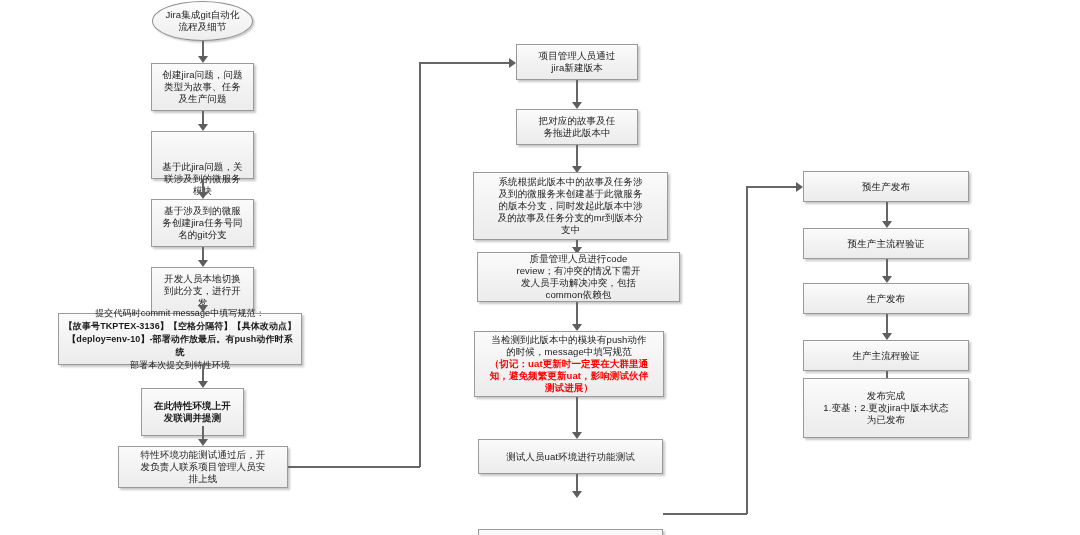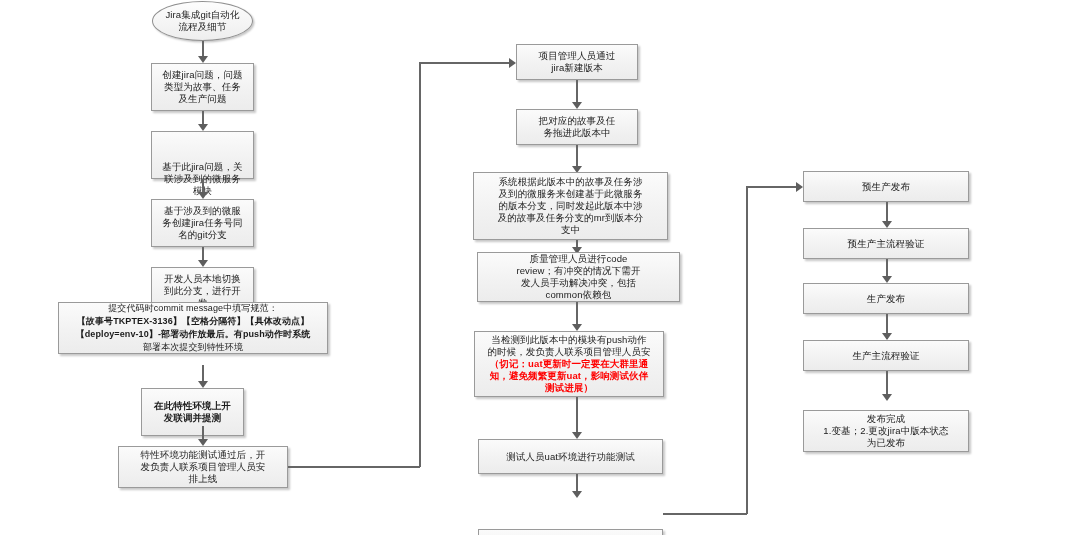--- a/index.html
+++ b/index.html
@@ -97,21 +97,21 @@
 
   <div class="node" style="left:151px;top:267px;width:103px;height:48px;">
     <span class="txt" style="white-space: pre-line;">开发人员本地切换
 到此分支，进行开
 发</span>
   </div>
 
   <div class="ln v" style="left:202px;top:315px;height:15px;"></div>
   <div class="arrow" style="left:197.5px;top:305px;"></div>
 
-  <div class="node wide" style="left:58px;top:302px;width:270px;height:52px;flex-direction:column;justify-content:center;">
+  <div class="node wide" style="left:58px;top:313px;width:244px;height:52px;flex-direction:column;justify-content:center;">
     <span class="txt">提交代码时commit message中填写规范：</span>
     <span class="txt bk">【故事号TKPTEX-3136】【空格分隔符】【具体改动点】</span>
     <span class="txt bk">【deploy=env-10】-部署动作放最后。有push动作时系统</span>
     <span class="txt">部署本次提交到特性环境</span>
   </div>
 
   <div class="ln v" style="left:202px;top:365px;height:21px;"></div>
   <div class="arrow" style="left:197.5px;top:381px;"></div>
 
   <div class="node" style="left:141px;top:388px;width:103px;height:48px;font-weight:bold;">
@@ -165,21 +165,21 @@
 review；有冲突的情况下需开
 发人员手动解决冲突，包括
 common依赖包</span>
   </div>
 
   <div class="ln v" style="left:576px;top:302px;height:27px;"></div>
   <div class="arrow" style="left:571.5px;top:324px;"></div>
 
   <div class="node" style="left:474px;top:331px;width:190px;height:66px;flex-direction:column;justify-content:center;">
     <span class="txt">当检测到此版本中的模块有push动作</span>
-    <span class="txt">的时候，发负责人联系项目管理人员安</span>
+    <span class="txt">的时候，message中填写规范</span>
     <span class="txt red">（切记：uat更新时一定要在大群里通</span>
     <span class="txt red">知，避免频繁更新uat，影响测试伙伴</span>
     <span class="txt red">测试进展）</span>
   </div>
 
   <div class="ln v" style="left:576px;top:397px;height:40px;"></div>
   <div class="arrow" style="left:571.5px;top:432px;"></div>
 
   <div class="node" style="left:478px;top:439px;width:185px;height:35px;">
     <span class="txt">测试人员uat环境进行功能测试</span>
@@ -218,19 +218,19 @@
   <div class="ln v" style="left:886px;top:314px;height:25px;"></div>
   <div class="arrow" style="left:881.5px;top:333px;"></div>
 
   <div class="node" style="left:803px;top:340px;width:166px;height:31px;">
     <span class="txt">生产主流程验证</span>
   </div>
 
   <div class="ln v" style="left:886px;top:371px;height:28px;"></div>
   <div class="arrow" style="left:881.5px;top:394px;"></div>
 
-  <div class="node" style="left:803px;top:410px;width:166px;height:42px;flex-direction:column;justify-content:center;">
+  <div class="node" style="left:803px;top:378px;width:166px;height:60px;flex-direction:column;justify-content:center;">
     <span class="txt">发布完成</span>
     <span class="txt">1.变基；2.更改jira中版本状态</span>
     <span class="txt">为已发布</span>
   </div>
 
 </div>
 
 </body></html>

